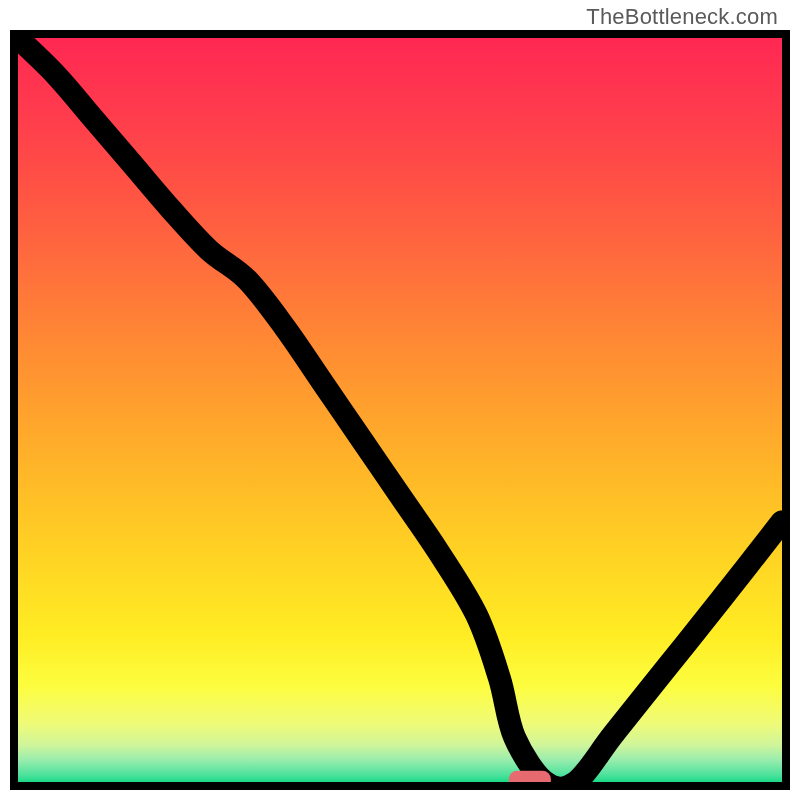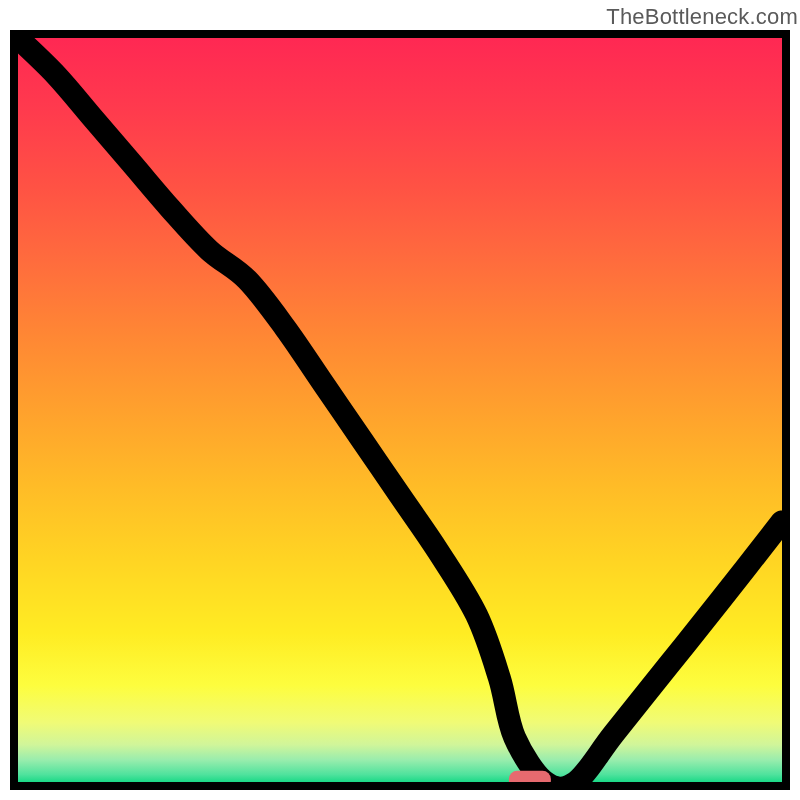--- a/index.html
+++ b/index.html
@@ -13,21 +13,21 @@
   }
   .frame {
     position: relative;
     width: 800px;
     height: 800px;
     box-sizing: border-box;
   }
   .watermark {
     position: absolute;
     top: 4px;
-    right: 2px;
+    right: 22px;
     color: #5a5a5a;
     font-size: 22px;
     font-weight: 500;
     letter-spacing: 0.2px;
   }
   .plot {
     position: absolute;
     left: 10px;
     top: 30px;
     width: 780px;

